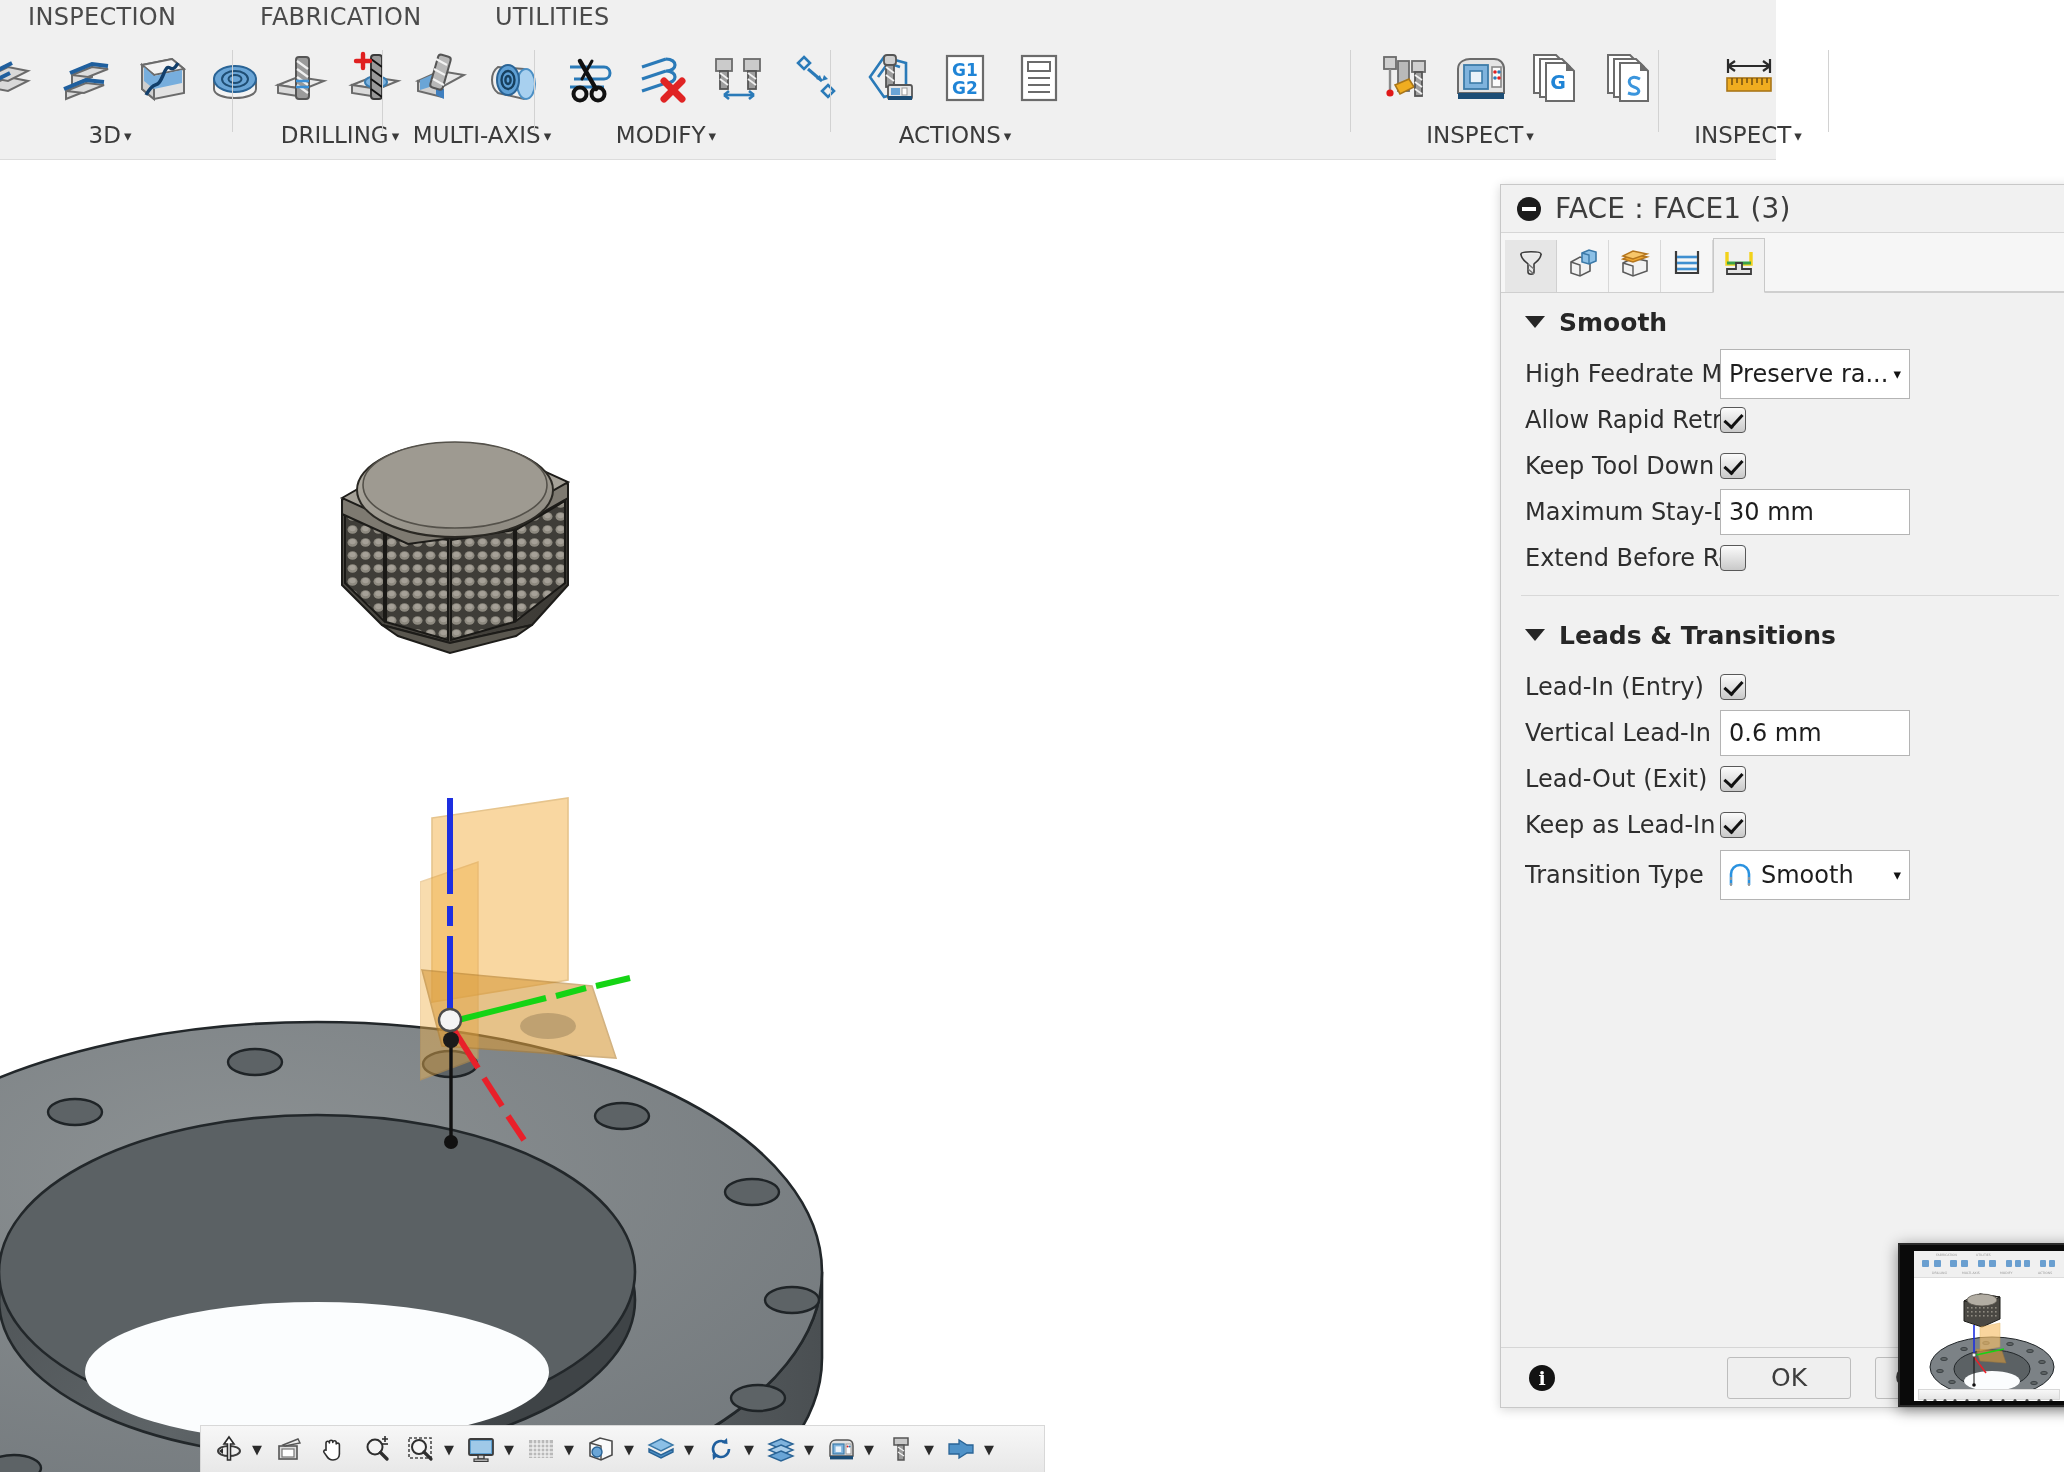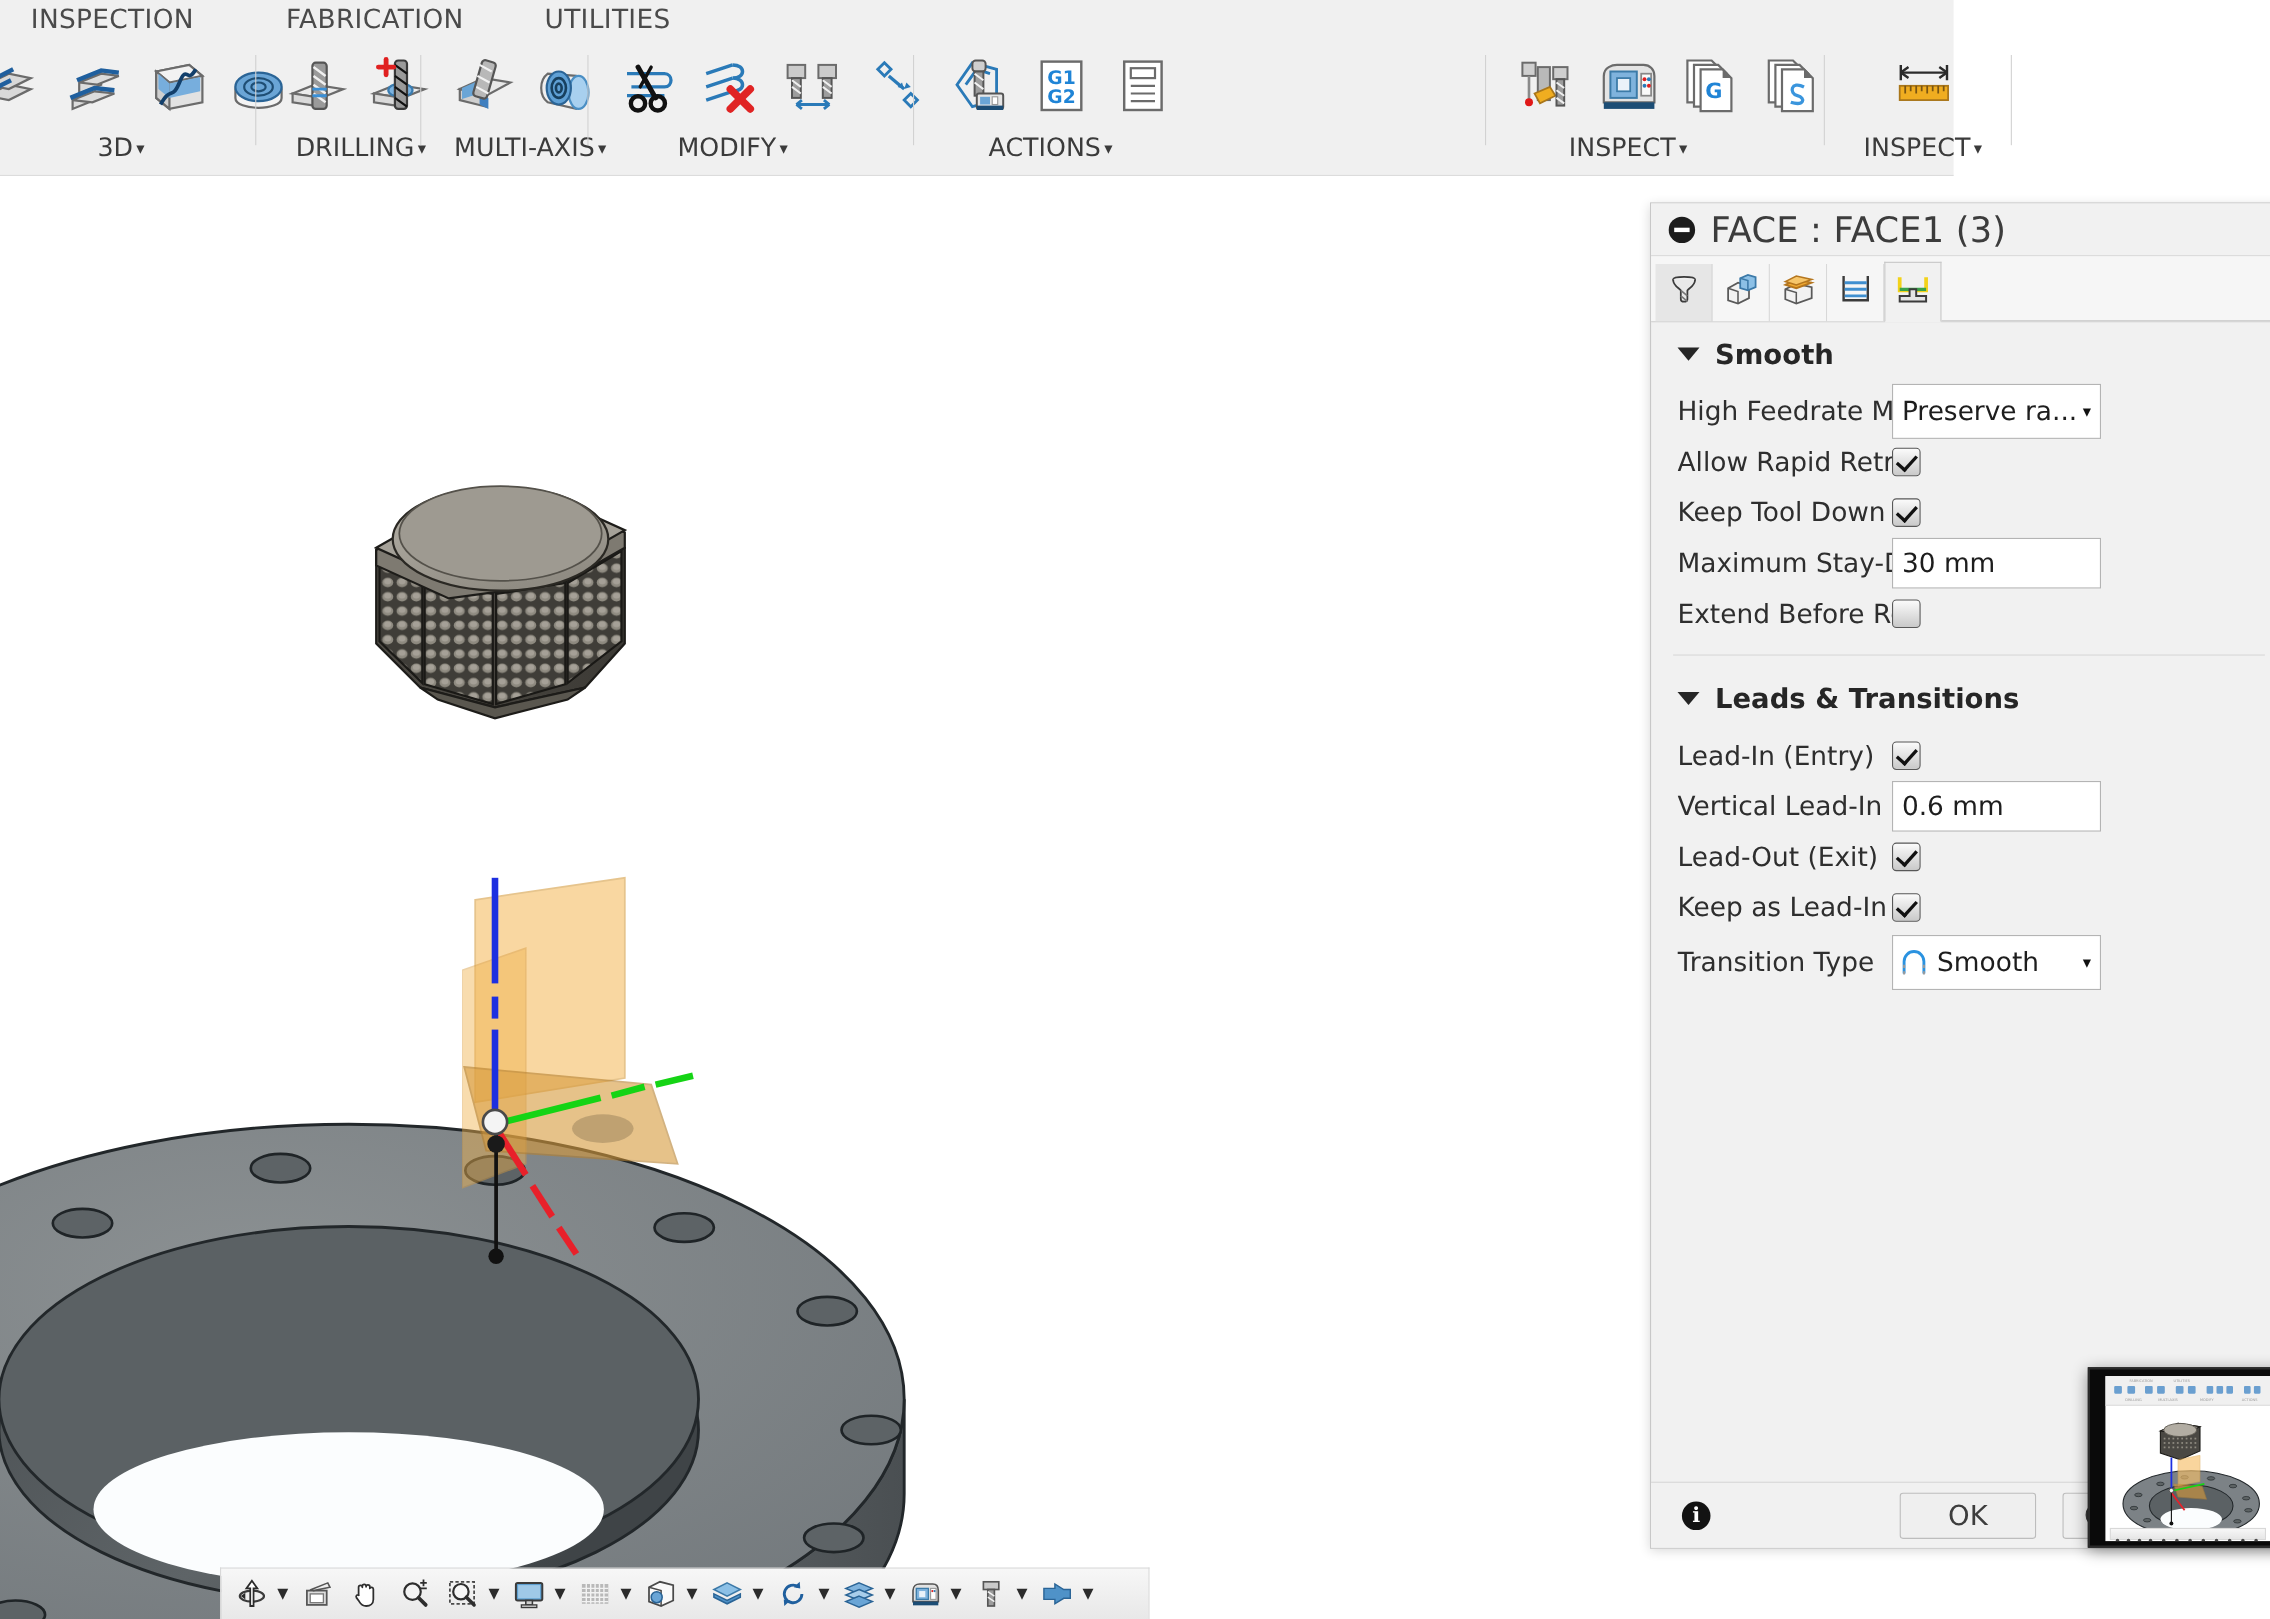--- a/index.html
+++ b/index.html
@@ -66,21 +66,21 @@
     position:absolute;left:1500px;top:184px;width:580px;height:1224px;
     background:#f1f1f1;border:1px solid #c8c8c8;
     box-shadow:0 2px 10px rgba(0,0,0,.16);
     box-sizing:border-box;
     font-size:24px;color:#2e2e2e;
   }
   #dlg-title{
     height:48px;background:#f1f1f1;border-bottom:1px solid #d6d6d6;
     display:flex;align-items:center;padding-left:16px;box-sizing:border-box;
   }
-  #dlg-title .tbl{font-size:32px;color:#3c3c3c;margin-left:14px;letter-spacing:.2px;}
+  #dlg-title .tbl{font-size:28px;color:#3c3c3c;margin-left:14px;letter-spacing:.2px;}
   .collapse-dot{
     width:24px;height:24px;border-radius:50%;background:#1c1c1c;position:relative;
     flex:0 0 auto;
   }
   .collapse-dot:after{content:"";position:absolute;left:5px;top:10px;width:14px;height:4px;
     background:#fff;}
 
   #dlg-tabs{
     height:60px;border-bottom:1px solid #cfcfcf;background:#f6f6f6;
     display:flex;align-items:flex-end;padding-left:4px;box-sizing:border-box;
@@ -238,21 +238,21 @@
             <ellipse cx="31" cy="32" rx="6.5" ry="4" fill="none" stroke="#1f4e74" stroke-width="2"></ellipse>
           </svg>
         </div>
       </div>
       <div class="rb-label" style="left:-38px;width:268px">
         <span>3D</span><span class="caret">▾</span>
       </div>
     </div>
     <div class="rb-sep" style="left:232px"></div>
 
-    <div class="rb-panel" style="left:240px;width:176px">
+    <div class="rb-panel" style="left:252px;width:176px">
       <div class="rb-icons" style="left:14px">
         <div class="rb-btn">
           <svg width="62" height="62" viewBox="0 0 62 62">
             <path d="M6 38 L26 30 L52 34 L32 42 Z" fill="#ececec" stroke="#6b6b6b" stroke-width="2"></path>
             <path d="M6 38 L32 42 L32 50 L6 46 Z" fill="#dadada" stroke="#6b6b6b" stroke-width="2"></path>
             <rect x="24" y="10" width="13" height="42" rx="3" fill="#9a9a9a" stroke="#555" stroke-width="2"></rect>
             <path d="M25 14 L36 22 M25 22 L36 30 M25 30 L36 38 M25 38 L36 46" stroke="#f0f0f0" stroke-width="2.2"></path>
             <path d="M24 34 L37 34 M24 40 L37 40" stroke="#3a8fd6" stroke-width="2.6"></path>
           </svg>
         </div>

